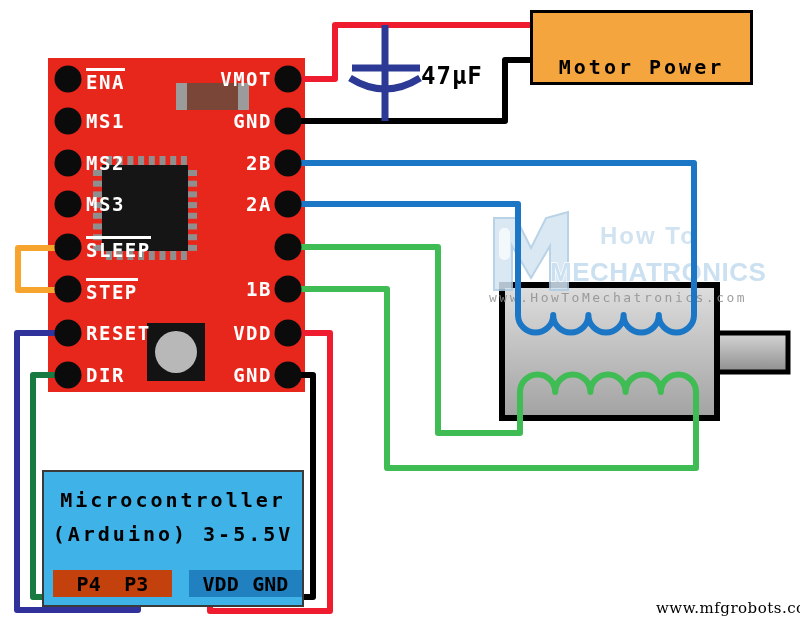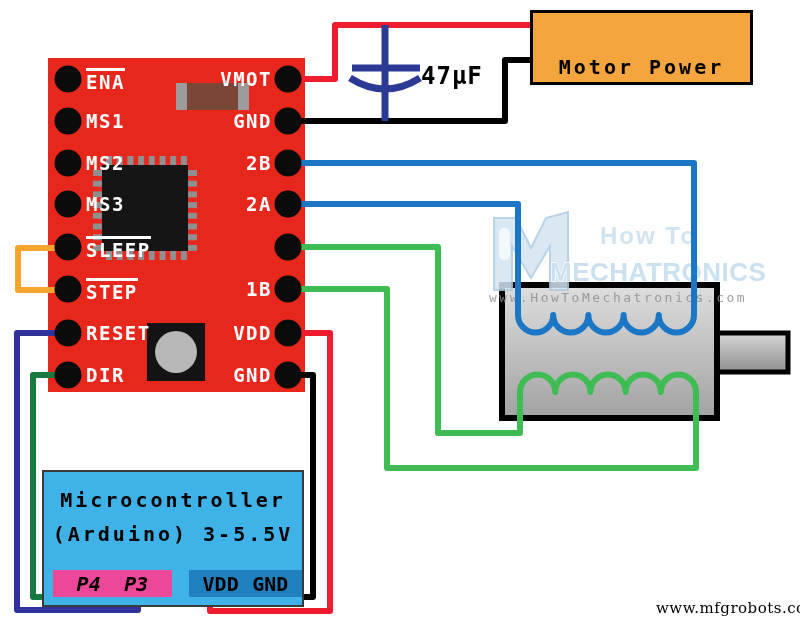--- a/index.html
+++ b/index.html
@@ -188,21 +188,21 @@
 
   <div class="overlay caplabel">47μF</div>
 
   <div class="overlay psu" style="background: rgb(244, 165, 62);">
     <div>Motor Power</div>
   </div>
 
   <div class="overlay mcu" style="background: rgb(63, 178, 231);">
     <div class="mcu-line mcu-t">Microcontroller</div>
     <div class="mcu-line mcu-s">(Arduino) 3-5.5V</div>
-    <div class="strip strip1" style="background: #ec4899; font-style: italic;">
+    <div class="strip strip1" style="background: #c2410c;">
       <span>P4</span>
       <span>P3</span>
     </div>
     <div class="strip strip2" style="background: rgb(33, 128, 192);">
       <span>VDD</span>
       <span>GND</span>
     </div>
   </div>
 
   <div class="overlay footer">www.mfgrobots.com</div>

